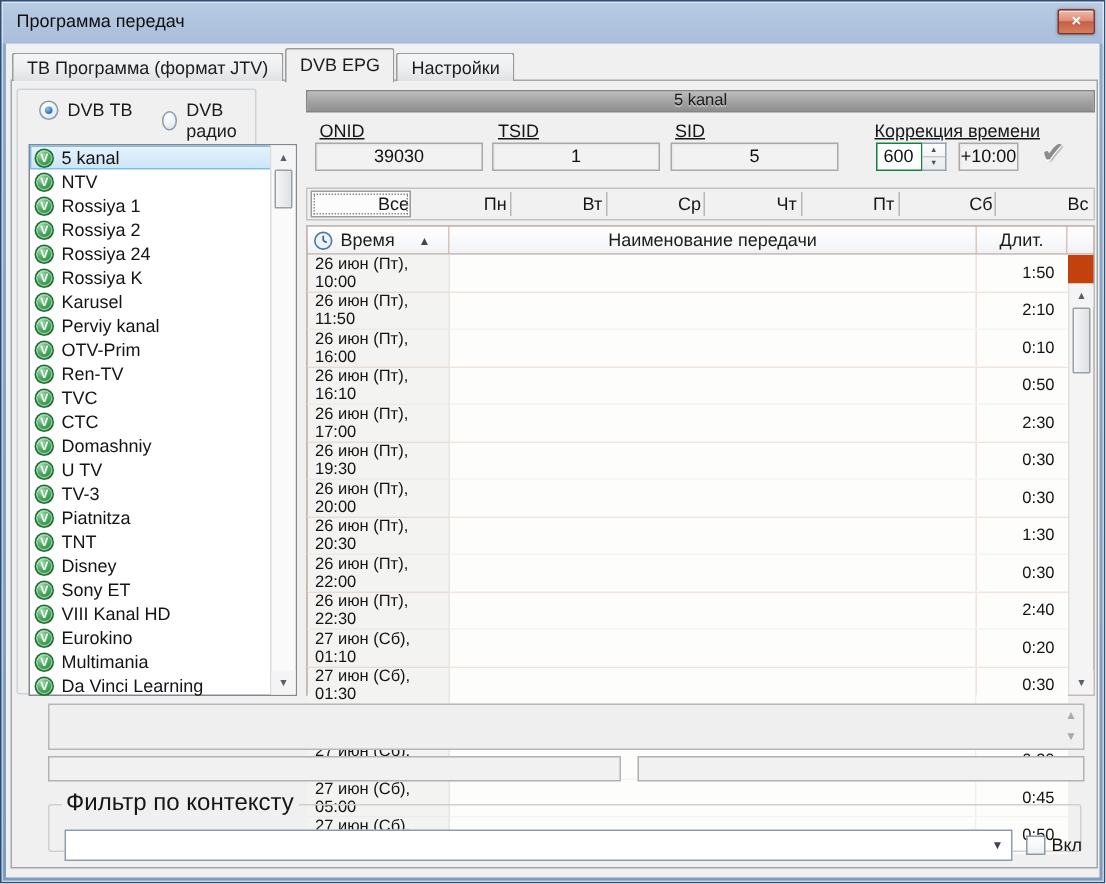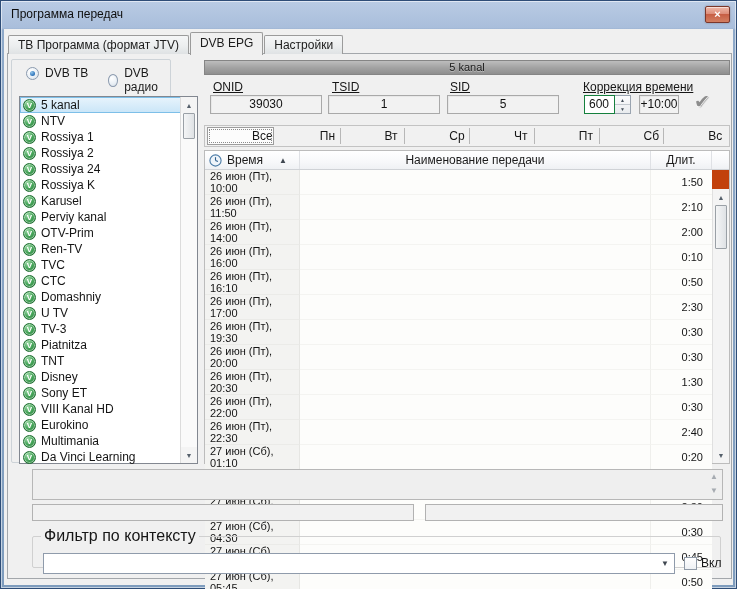--- a/index.html
+++ b/index.html
@@ -74,21 +74,21 @@
   .spin { position:absolute; top:41px; width:16px; height:19px; border:1px solid #9aa4b0; border-left:none;
     display:flex; flex-direction:column; background:linear-gradient(180deg,#fcfcfd,#e8ebee); }
   .spin div { flex:1; font-size:5px; color:#45505b; text-align:center; line-height:8px; cursor:default; }
   .spin div:first-child { border-bottom:1px solid #c3c9cf; }
   .apply-check { position:absolute; left:686px; top:36px; width:26px; height:24px; font-size:19px; color:#8d8d8d;
     text-shadow:0 1px 0 #fff, 1px 1px 1px rgba(0,0,0,.35); cursor:default; }
 
   
   .daybar { position:absolute; left:196px; top:71px; width:526px; height:22px;
     border:1px solid #c3c3c3; background:#f1f1f1; display:flex; }
-  .day { flex:1; position:relative; line-height:20px; font-size:12px; color:#161616; cursor:default;padding-left:44px; }
+  .day { flex:1; position:relative; text-align:center; line-height:20px; font-size:12px; color:#161616; cursor:default;padding-left:44px; }
   .day::after { content:''; position:absolute; right:0; top:2px; bottom:2px; width:1px; background:#b7b7b7; }
   .day:last-child::after { display:none; }
   .day.sel { background:#fcfcfc; border:1px solid #9c9c9c; margin:1px 2px; line-height:16px;
     outline:1px dotted #8a8a8a; outline-offset:-3px; }
   .day.sel::after { display:none; }
 
   
   .grid { position:absolute; left:196px; top:96px; width:526px; height:314px; border:1px solid #bcbcbc; background:#c2410c; }
   .grid-header { display:flex; height:19px; border-bottom:1px solid #cfd2d6; }
   .gh-cell { background:linear-gradient(180deg,#ffffff 0%,#f7f8fa 60%,#eff1f4 100%);
@@ -319,25 +319,20 @@
                 <div class="c-time">26 июн (Пт), 10:00</div>
                 <div class="c-name"></div>
                 <div class="c-dur">1:50</div>
               </div>
               <div class="erow">
                 <div class="c-time">26 июн (Пт), 11:50</div>
                 <div class="c-name"></div>
                 <div class="c-dur">2:10</div>
               </div>
               <div class="erow">
-                <div class="c-time">26 июн (Пт), 14:00</div>
-                <div class="c-name"></div>
-                <div class="c-dur">2:00</div>
-              </div>
-              <div class="erow">
                 <div class="c-time">26 июн (Пт), 16:00</div>
                 <div class="c-name"></div>
                 <div class="c-dur">0:10</div>
               </div>
               <div class="erow">
                 <div class="c-time">26 июн (Пт), 16:10</div>
                 <div class="c-name"></div>
                 <div class="c-dur">0:50</div>
               </div>
               <div class="erow">

